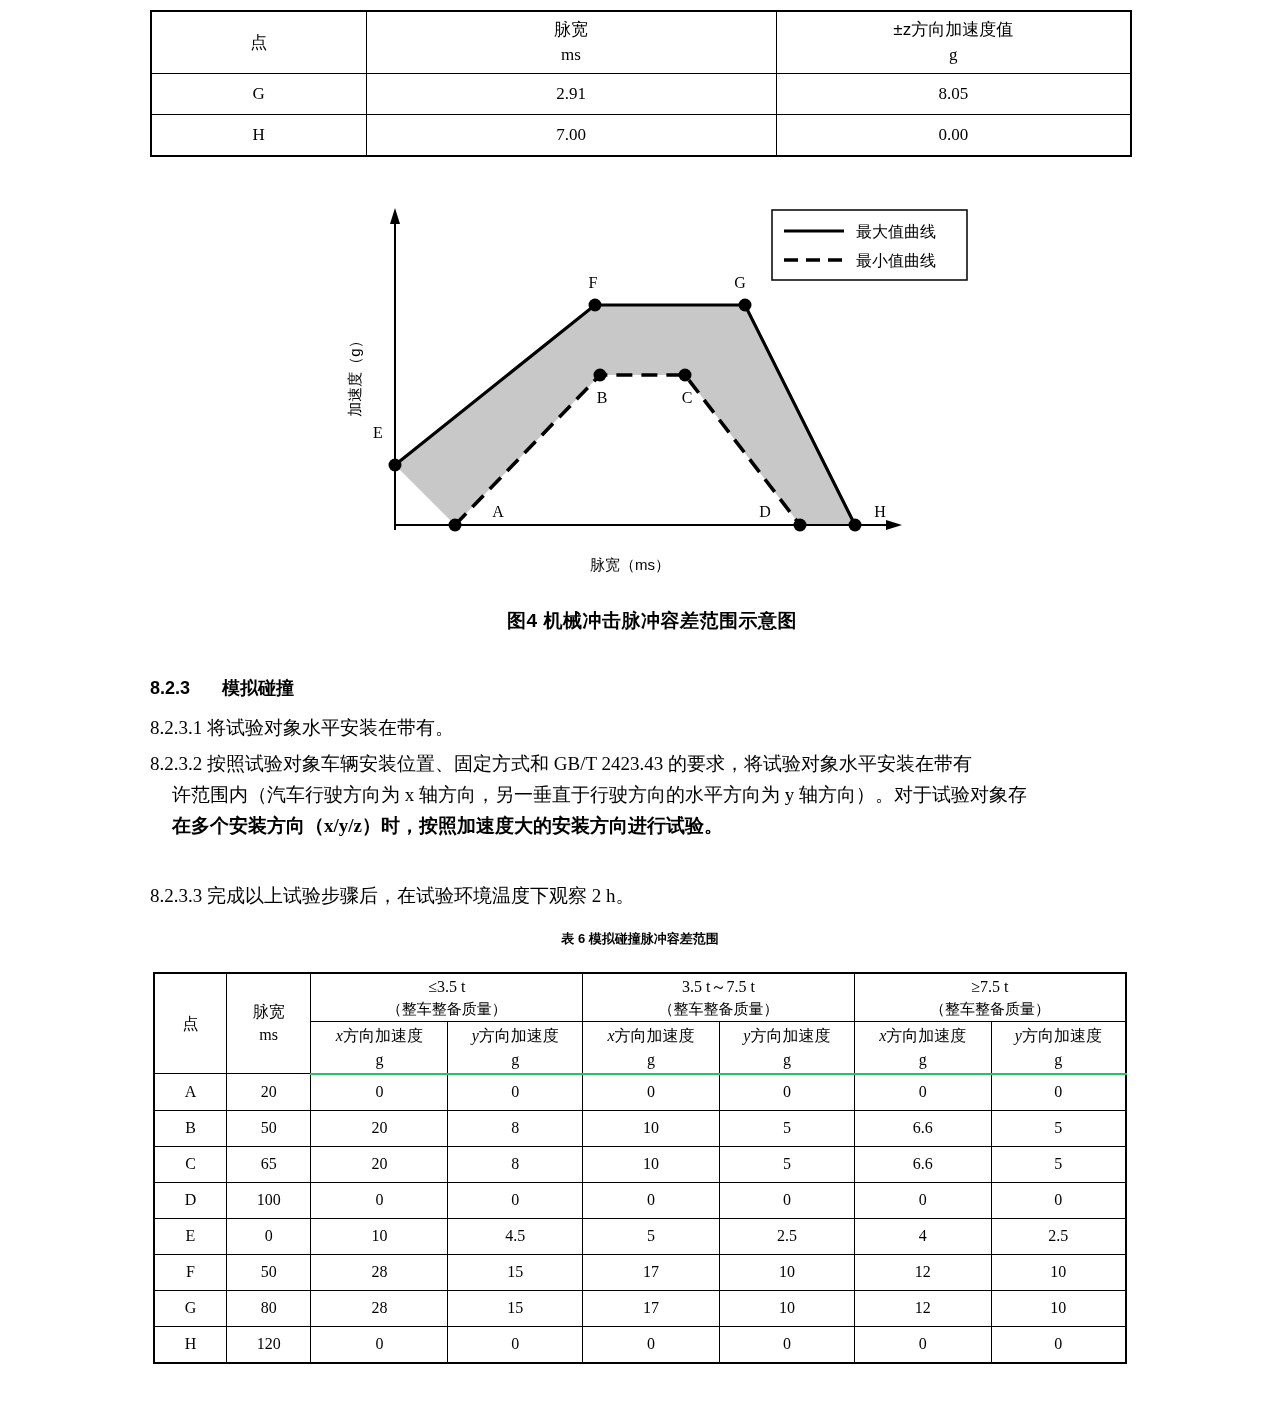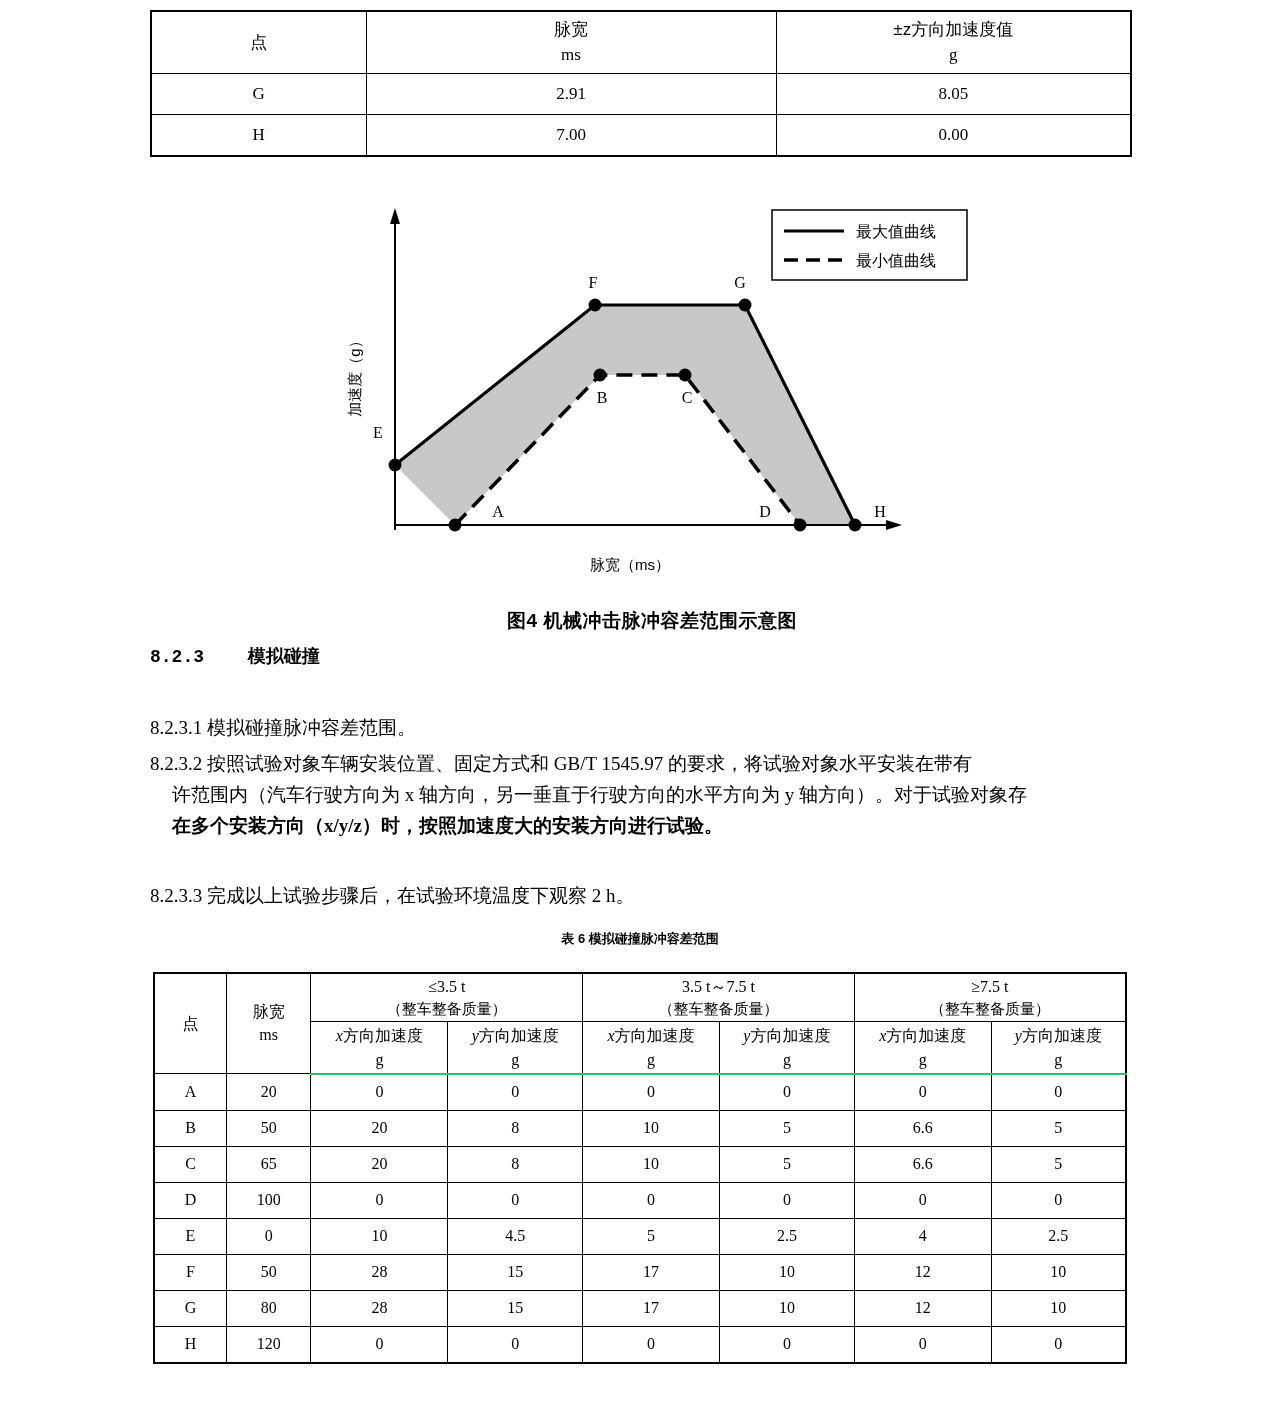--- a/index.html
+++ b/index.html
@@ -203,30 +203,30 @@
       <text x="706" y="47" font-size="16" font-family="Liberation Sans, sans-serif">最大值曲线</text>
       <text x="706" y="76" font-size="16" font-family="Liberation Sans, sans-serif">最小值曲线</text>
 
       <text x="210" y="185" font-size="15" font-family="Liberation Sans, sans-serif" text-anchor="middle" transform="rotate(-90 210 185)">加速度（g）</text>
       <text x="480" y="380" font-size="15" font-family="Liberation Sans, sans-serif" text-anchor="middle">脉宽（ms）</text>
     </svg>
   </div>
 
   <div class="figure-caption">图4  机械冲击脉冲容差范围示意图</div>
 
-  <div class="sec-head" style="top:644px;font-family:Liberation Mono, monospace;">
+  <div class="sec-head" style="top:676px;">
     <span>8.2.3</span>
     <span style="display:inline-block;width:22px;"></span>
     <span>模拟碰撞</span>
   </div>
 
-  <div class="para" style="top:712px;">8.2.3.1  模拟碰撞脉冲容差范围。</div>
+  <div class="para" style="top:712px;">8.2.3.1  将试验对象水平安装在带有。</div>
 
   <div class="para" style="top:748px;">
-    <div>8.2.3.2  按照试验对象车辆安装位置、固定方式和 GB/T 1545.97 的要求，将试验对象水平安装在带有</div>
+    <div>8.2.3.2  按照试验对象车辆安装位置、固定方式和 GB/T 2423.43 的要求，将试验对象水平安装在带有</div>
     <div style="padding-left:22px;">许范围内（汽车行驶方向为 x 轴方向，另一垂直于行驶方向的水平方向为 y 轴方向）。对于试验对象存</div>
     <div style="padding-left:22px;font-weight:bold;">在多个安装方向（x/y/z）时，按照加速度大的安装方向进行试验。</div>
   </div>
 
   <div class="para" style="top:880px;">8.2.3.3  完成以上试验步骤后，在试验环境温度下观察 2 h。</div>
 
   <div class="tbl6-caption">表 6  模拟碰撞脉冲容差范围</div>
 
   <table class="tbl6">
     <colgroup>

